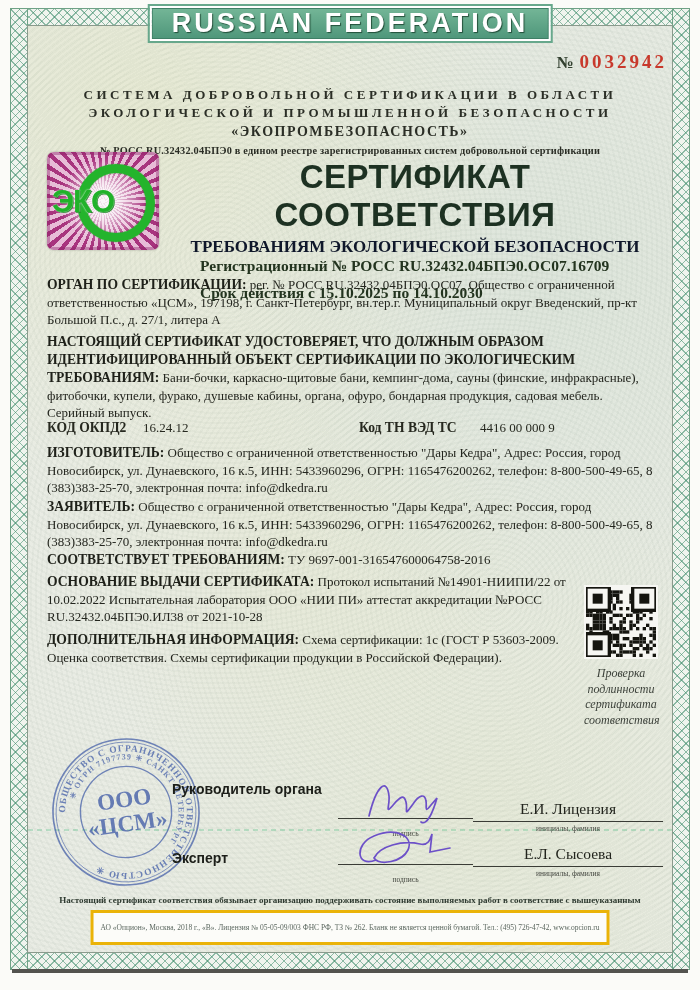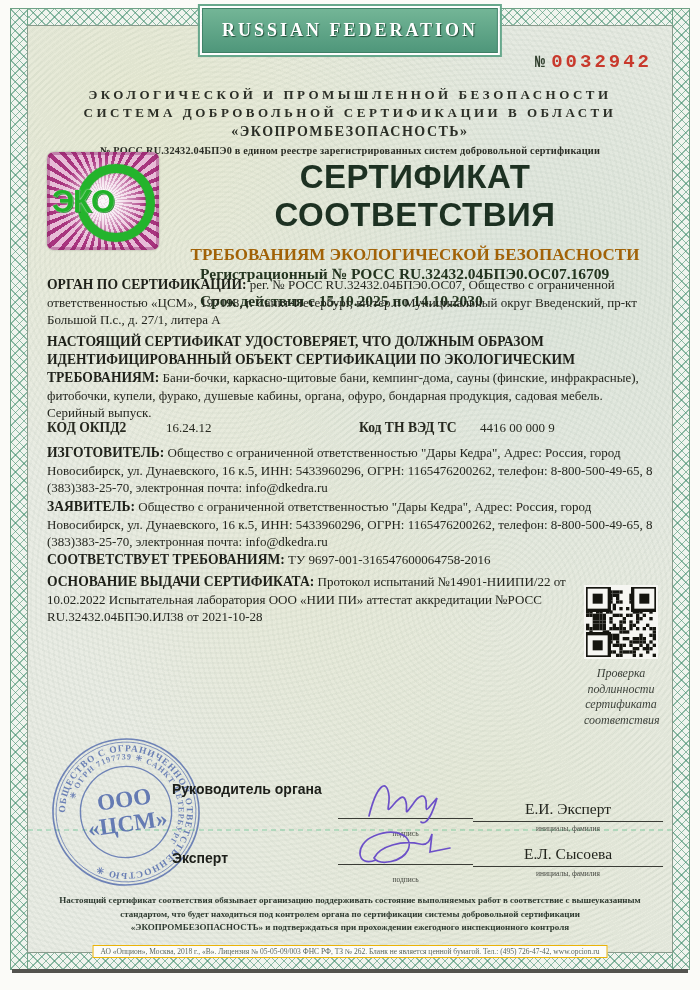--- a/index.html
+++ b/index.html
@@ -35,28 +35,28 @@
       repeating-radial-gradient(circle at 72% 62%, rgba(120,140,125,.055) 0 2px, transparent 2px 5px);
   }
   .artifact-line{
     position:absolute;left:28px;right:28px;top:829px;height:2px;z-index:3;
     background:repeating-linear-gradient(90deg, rgba(70,185,125,.30) 0 5px, transparent 5px 9px);
   }
   .scan-edge{position:absolute;left:12px;right:12px;top:969px;height:4px;background:#53534f;z-index:4;}
   
   .badge{
     position:absolute;left:50%;transform:translateX(-50%);top:6px;z-index:5;
-    padding:12px 20px;background:linear-gradient(180deg,#74b697,#4e967a);
+    padding:0 20px;background:linear-gradient(180deg,#74b697,#4e967a);
     border:2px solid #ffffff;outline:2px solid #67a88c;
     box-shadow:0 0 0 1px #3f7f66 inset,0 1px 2px rgba(0,0,0,.25);
-    color:#fff;font-family:Liberation Serif, serif;font-weight:bold;
-    font-size:18px;letter-spacing:3px;text-shadow:1px 1px 1px rgba(25,65,45,.85);
+    color:#fff;font-family:Liberation Sans, sans-serif;font-weight:bold;
+    font-size:27px;letter-spacing:3px;text-shadow:1px 1px 1px rgba(25,65,45,.85);
     white-space:nowrap;
   }
-  .serial{position:absolute;top:51px;right:48px;z-index:5;font-size:17px;font-family:Liberation Mono, monospace;}
+  .serial{position:absolute;top:51px;right:33px;z-index:5;font-size:17px;}
   .serial .no{color:#32402f;font-weight:bold;margin-right:6px;}
   .serial .num{color:#c8392c;font-size:19px;letter-spacing:3px;font-weight:bold;}
   .sys{position:absolute;left:40px;right:40px;top:86px;z-index:5;text-align:center;color:#2b2e26;}
   .sys-line{font-weight:bold;font-size:13px;letter-spacing:3.5px;line-height:1.35;}
   .sys-name{font-weight:bold;font-size:14px;letter-spacing:1.5px;margin-top:3px;}
   .registry-note{font-weight:bold;font-size:10.3px;margin-top:5px;letter-spacing:.2px;}
   
   .eco{position:absolute;left:47px;top:152px;width:112px;height:98px;z-index:5;}
   .eco-burst{
     position:absolute;inset:0;border-radius:7px;
@@ -72,31 +72,31 @@
     border:9px solid #24b42c;box-shadow:0 0 1px #0c7d13, inset 0 0 1px #0c7d13;
   }
   .eco-text{
     position:absolute;left:5px;top:32px;font-family:"Liberation Sans",sans-serif;
     font-weight:bold;font-size:31px;color:#21b22a;letter-spacing:-1px;
     text-shadow:0 0 2px #ffffff,1px 1px 0 #0a7d12;
   }
   
   .titleblock{position:absolute;left:168px;right:38px;top:158px;z-index:5;text-align:center;}
   .title-main{font-family:"Liberation Sans",sans-serif;font-weight:bold;font-size:33px;color:#1d3122;letter-spacing:.5px;}
-  .title-sub{font-weight:bold;font-size:17px;color:#a16207;margin-top:11px;}
+  .title-sub{font-weight:bold;font-size:17px;color:#0f172a;margin-top:3px;}
   .title-meta{ text-align:left;padding-left:32px;font-weight:bold;font-size:15.5px;color:#23341f;}
   .title-reg{}
   .title-val{margin-top:9px;}
   
   .para{position:absolute;left:47px;width:608px;z-index:5;font-size:13px;line-height:1.32;color:#23251e;text-align:left;}
   .para b.lbl{font-size:13.6px;color:#1e2019;}
   .codes{position:absolute;left:47px;right:47px;z-index:5;font-size:13px;}
   .codes span{position:absolute;white-space:nowrap;}
   .okpd-l{left:0;font-weight:bold;font-size:13.6px;}
-  .okpd-v{left:119px;}
+  .okpd-v{left:96px;}
   .tnved-l{left:312px;font-weight:bold;font-size:13.6px;}
   .tnved-v{left:433px;}
   
   .qrbox{position:absolute;left:584px;top:587px;width:74px;z-index:6;text-align:center;}
   .qrbox svg{background:#f6f6f2;box-shadow:0 0 0 2px #f6f6f2;}
   .qr-caption{margin-top:5px;font-size:12px;line-height:1.3;color:#3c413a;font-style:italic;}
   
   .stamp{position:absolute;left:50px;top:736px;width:152px;height:152px;z-index:6;transform:rotate(-8deg);opacity:.85;}
   .sig-label{position:absolute;left:172px;z-index:6;font-family:"Liberation Sans",sans-serif;font-weight:bold;font-size:14px;color:#1c1e19;}
   .lbl-role1{top:781px;}
@@ -112,22 +112,22 @@
   .namecol .line{border-bottom:1.2px solid #3a3c36;width:100%;height:0;}
   .namecol .cap{font-size:7.5px;color:#43463f;margin-top:2px;}
   .name1{top:800px;}
   .name2{top:845px;}
   
   .notice{
     position:absolute;left:58px;right:58px;top:894px;z-index:5;text-align:center;
     font-weight:bold;font-size:9px;line-height:1.5;color:#2e3a30;
   }
   .print-info{
-    position:absolute;left:50%;transform:translateX(-50%);top:945px;z-index:6;
-    background:#fcfcf9;border:1px solid #eab308;padding:1px 7px;
+    position:absolute;left:50%;transform:translateX(-50%);top:910px;z-index:6;
+    background:#fcfcf9;border:3px solid #eab308;padding:10px 7px;
     font-size:7.5px;color:#5a665e;white-space:nowrap;
   }
 </style>
 </head>
 <body>
 
 <div class="sheet">
 
   <div class="band band-top"></div>
   <div class="band band-bottom"></div>
@@ -135,22 +135,22 @@
   <div class="band band-right"></div>
   <div class="inner"></div>
   <div class="artifact-line"></div>
   <div class="scan-edge"></div>
 
   <div class="badge">RUSSIAN FEDERATION</div>
   <div class="serial">
     <span class="no">№</span><span class="num">0032942</span>
   </div>
   <div class="sys">
+    <div class="sys-line">СИСТЕМА ДОБРОВОЛЬНОЙ СЕРТИФИКАЦИИ В ОБЛАСТИ</div>
     <div class="sys-line">ЭКОЛОГИЧЕСКОЙ И ПРОМЫШЛЕННОЙ БЕЗОПАСНОСТИ</div>
-    <div class="sys-line">СИСТЕМА ДОБРОВОЛЬНОЙ СЕРТИФИКАЦИИ В ОБЛАСТИ</div>
     <div class="sys-name">«ЭКОПРОМБЕЗОПАСНОСТЬ»</div>
     <div class="registry-note">№ РОСС RU.32432.04БПЭ0 в едином реестре зарегистрированных систем добровольной сертификации</div>
   </div>
 
   <div class="eco">
     <div class="eco-burst"></div>
     <div class="eco-ring"></div>
     <div class="eco-text">ЭКО</div>
   </div>
 
@@ -191,20 +191,24 @@
   <div class="para" style="top:551px;">
     <b class="lbl">СООТВЕТСТВУЕТ ТРЕБОВАНИЯМ:</b>
     <span>ТУ 9697-001-316547600064758-2016</span>
   </div>
 
   <div class="para" style="top:573px;width:533px;">
     <b class="lbl">ОСНОВАНИЕ ВЫДАЧИ СЕРТИФИКАТА:</b>
     <span>Протокол испытаний №14901-НИИПИ/22 от 10.02.2022 Испытательная лаборатория ООО «НИИ ПИ» аттестат аккредитации №РОСС RU.32432.04БПЭ0.ИЛ38 от 2021-10-28</span>
   </div>
 
+  <div class="para" style="top:631px;width:545px;">
+    <b class="lbl">ДОПОЛНИТЕЛЬНАЯ ИНФОРМАЦИЯ:</b>
+    <span>Схема сертификации: 1с (ГОСТ Р 53603-2009. Оценка соответствия. Схемы сертификации продукции в Российской Федерации).</span>
+  </div>
 
   <div class="qrbox">
     <svg id="qr" width="70" height="70" viewBox="0 0 21 21">
         <rect x="7" y="1" width="1" height="1" fill="#15150f"></rect>
         <rect x="8" y="1" width="1" height="1" fill="#15150f"></rect>
         <rect x="9" y="1" width="1" height="1" fill="#15150f"></rect>
         <rect x="10" y="1" width="1" height="1" fill="#15150f"></rect>
         <rect x="7" y="2" width="1" height="1" fill="#15150f"></rect>
         <rect x="8" y="2" width="1" height="1" fill="#15150f"></rect>
         <rect x="9" y="2" width="1" height="1" fill="#15150f"></rect>
@@ -388,21 +392,21 @@
 
   <div class="sigcol sig2">
     <svg width="120" height="48" viewBox="0 0 120 48">
       <path d="M30 38 C 10 46, 8 22, 28 14 C 50 5, 68 14, 62 28 C 56 40, 34 44, 28 36 C 34 24, 56 18, 74 22 C 82 24, 84 18, 86 12 L 84 30 L 104 26" fill="none" stroke="#6c50c8" stroke-width="1.7" stroke-linecap="round"></path>
     </svg>
     <div class="line"></div>
     <div class="cap">подпись</div>
   </div>
 
   <div class="namecol name1">
-    <div class="nm">Е.И. Эксперт</div>
+    <div class="nm">Е.И. Лицензия</div>
     <div class="line"></div>
     <div class="cap">инициалы, фамилия</div>
   </div>
 
   <div class="namecol name2">
     <div class="nm">Е.Л. Сысоева</div>
     <div class="line"></div>
     <div class="cap">инициалы, фамилия</div>
   </div>
 

